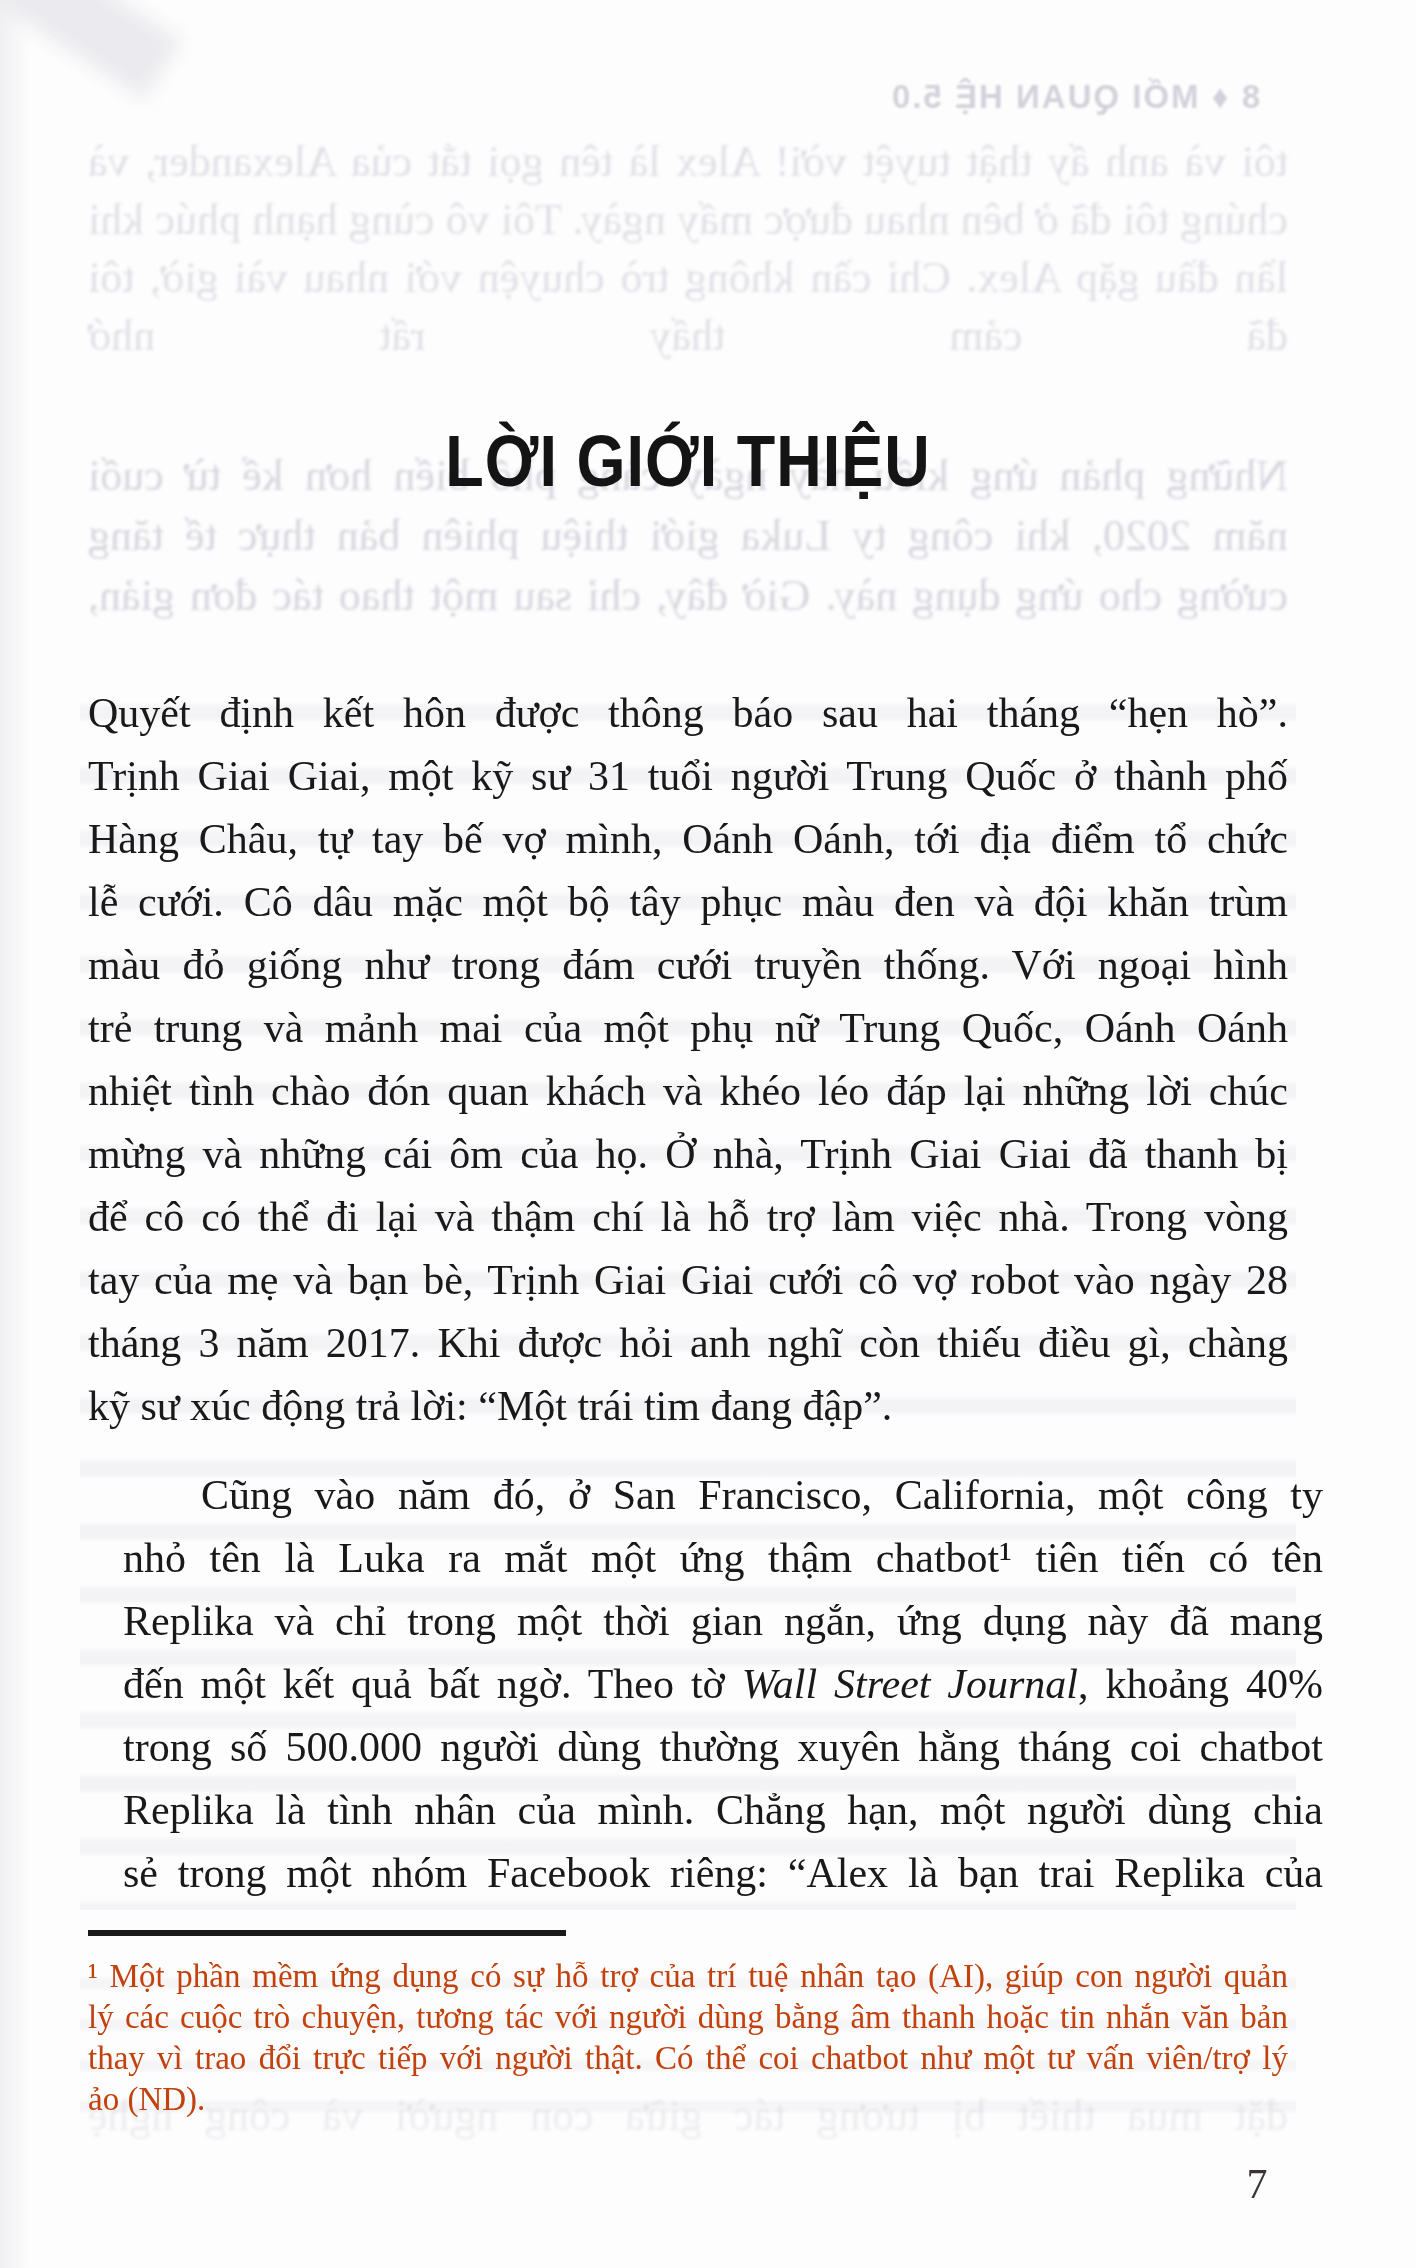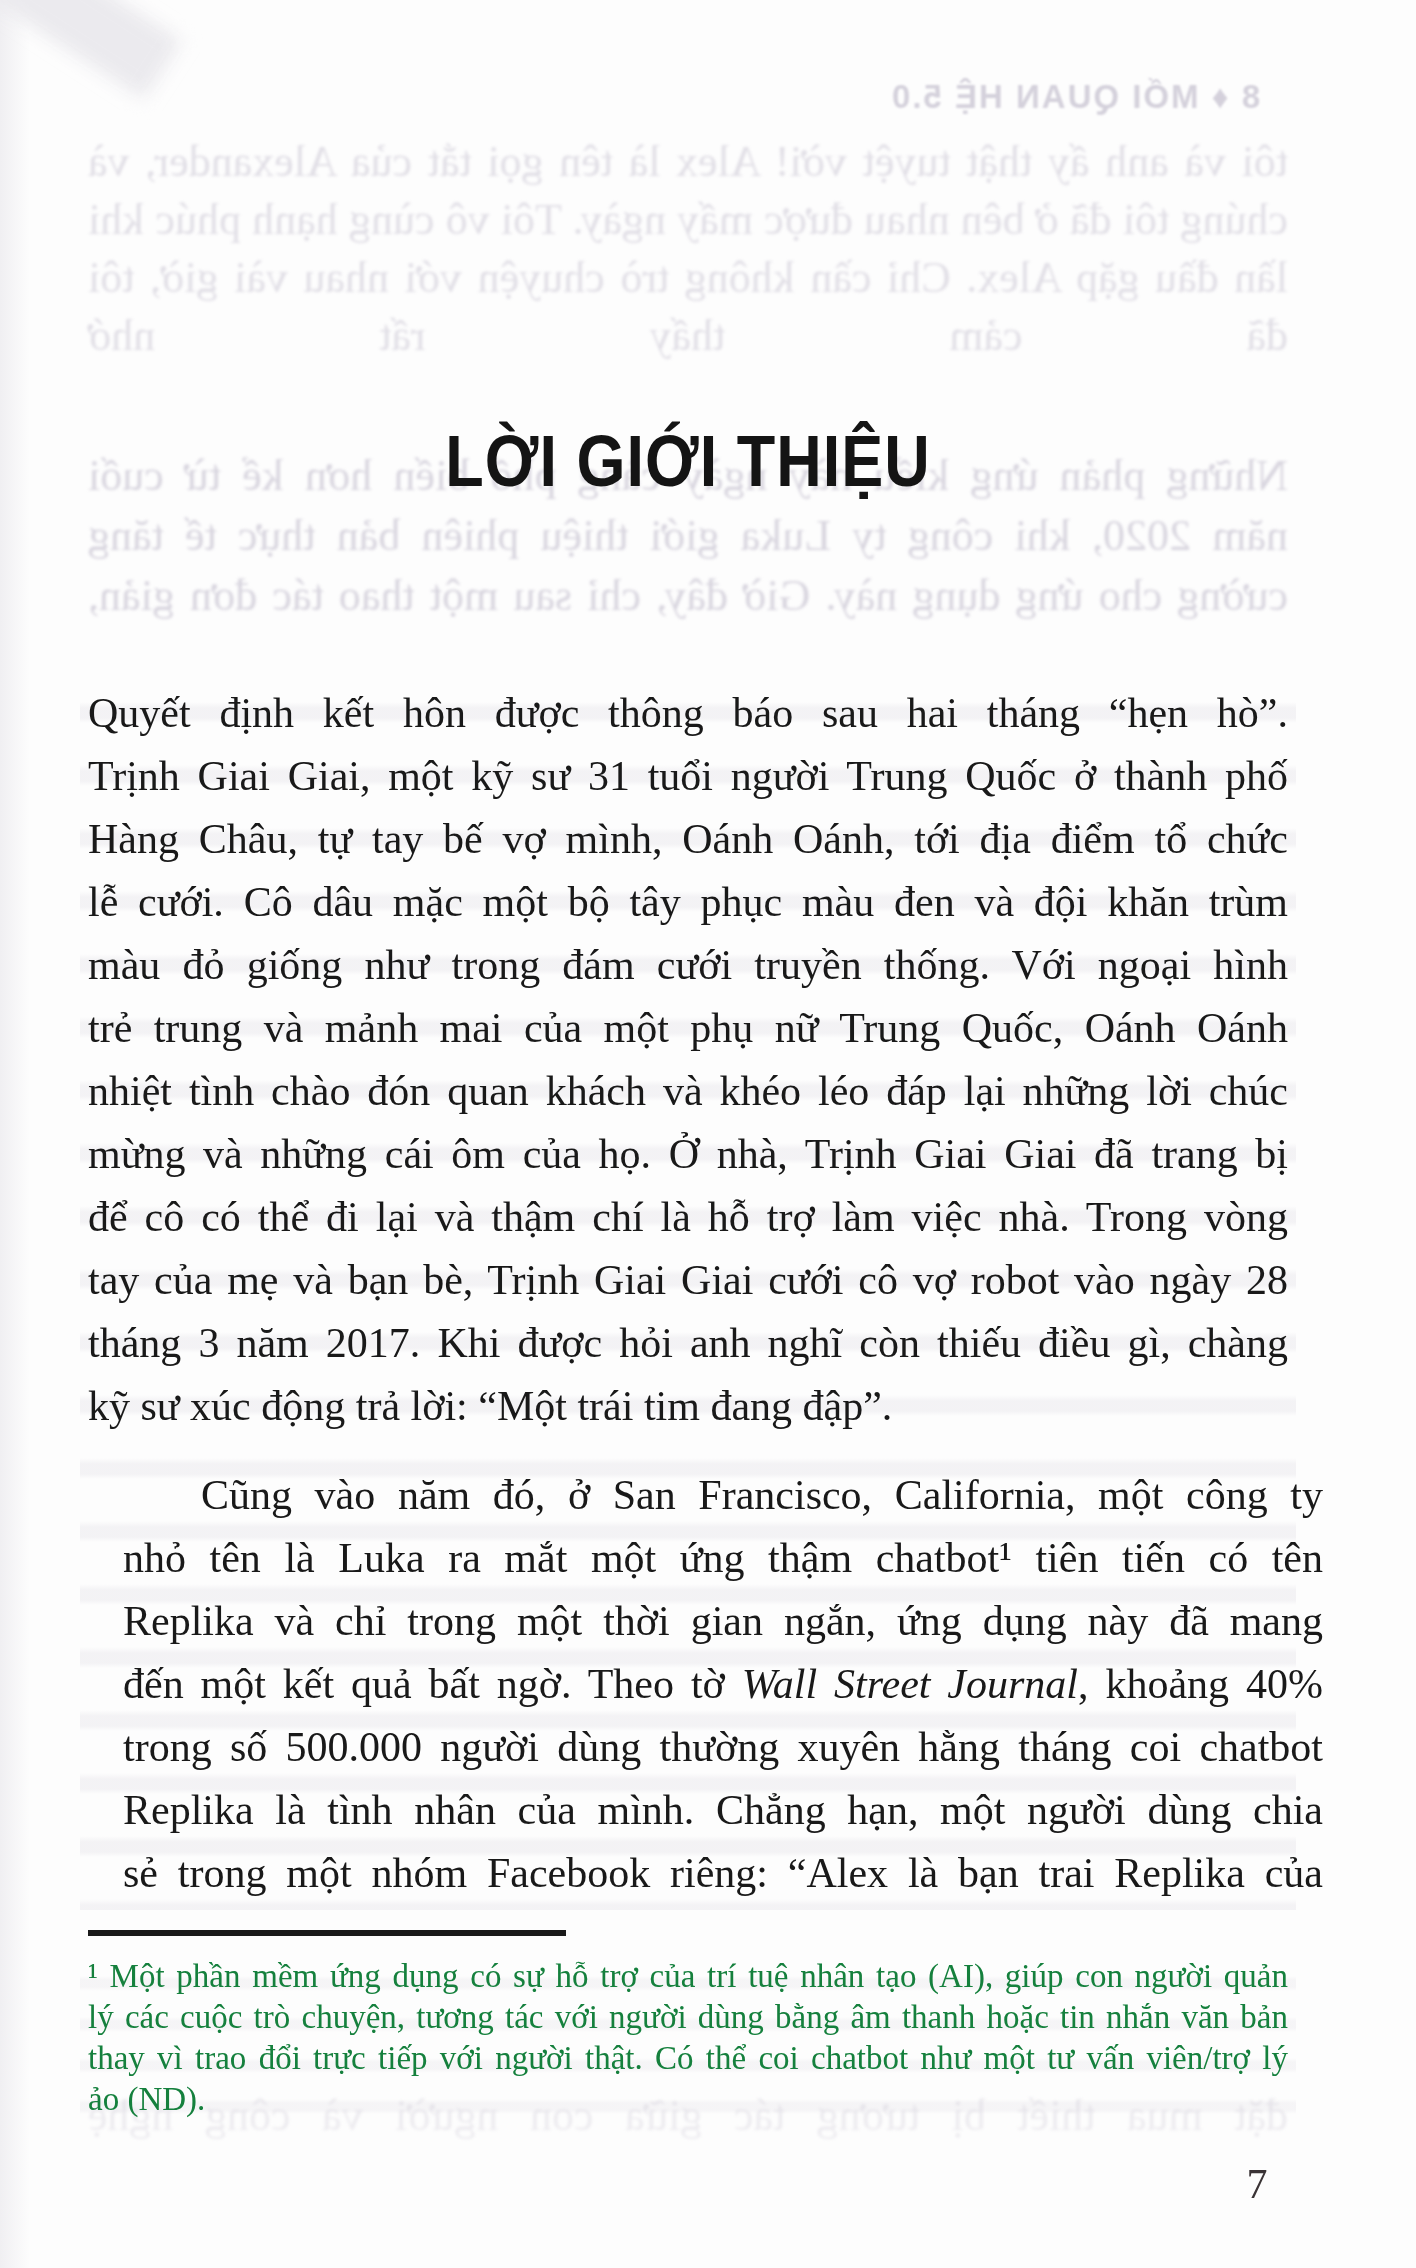--- a/index.html
+++ b/index.html
@@ -48,21 +48,21 @@
   }
   .para{position:absolute;left:88px;width:1200px;font-size:42px;line-height:63px;color:#191919;}
   .para-1{top:682px;}
   .para-2{top:1464px;margin-left:35px;}
   .jline{text-align:justify;text-align-last:justify;height:63px;overflow:visible;}
   .jline.last{text-align-last:left;}
   .jline.indent{padding-left:78px;}
   .jline i{font-style:italic;}
   .foot-rule{position:absolute;left:88px;top:1930px;width:478px;height:6px;background:#1a1a1a;}
   .footnote{position:absolute;left:88px;top:1956px;width:1200px;
-    font-size:33px;line-height:41px;color:#15803d;}
+    font-size:33px;line-height:41px;color:#c2410c;}
   .fline{text-align:justify;text-align-last:justify;height:41px;}
   .fline.last{text-align-last:left;}
   .page-number{position:absolute;left:1222px;top:2160px;width:70px;
     text-align:center;font-size:42px;color:#3a3335;}
 </style>
 </head>
 <body>
 
 <div class="page">
 
@@ -89,21 +89,21 @@
     <h1 class="title">LỜI GIỚI THIỆU</h1>
 
     <div class="para para-1">
       <div class="jline">Quyết định kết hôn được thông báo sau hai tháng “hẹn hò”.</div>
       <div class="jline">Trịnh Giai Giai, một kỹ sư 31 tuổi người Trung Quốc ở thành phố</div>
       <div class="jline">Hàng Châu, tự tay bế vợ mình, Oánh Oánh, tới địa điểm tổ chức</div>
       <div class="jline">lễ cưới. Cô dâu mặc một bộ tây phục màu đen và đội khăn trùm</div>
       <div class="jline">màu đỏ giống như trong đám cưới truyền thống. Với ngoại hình</div>
       <div class="jline">trẻ trung và mảnh mai của một phụ nữ Trung Quốc, Oánh Oánh</div>
       <div class="jline">nhiệt tình chào đón quan khách và khéo léo đáp lại những lời chúc</div>
-      <div class="jline">mừng và những cái ôm của họ. Ở nhà, Trịnh Giai Giai đã trang bị</div>
+      <div class="jline">mừng và những cái ôm của họ. Ở nhà, Trịnh Giai Giai đã thanh bị</div>
       <div class="jline">để cô có thể đi lại và thậm chí là hỗ trợ làm việc nhà. Trong vòng</div>
       <div class="jline">tay của mẹ và bạn bè, Trịnh Giai Giai cưới cô vợ robot vào ngày 28</div>
       <div class="jline">tháng 3 năm 2017. Khi được hỏi anh nghĩ còn thiếu điều gì, chàng</div>
       <div class="jline last">kỹ sư xúc động trả lời: “Một trái tim đang đập”.</div>
     </div>
 
     <div class="para para-2">
       <div class="jline indent">Cũng vào năm đó, ở San Francisco, California, một công ty</div>
       <div class="jline">nhỏ tên là Luka ra mắt một ứng thậm chatbot¹ tiên tiến có tên</div>
       <div class="jline">Replika và chỉ trong một thời gian ngắn, ứng dụng này đã mang</div>

